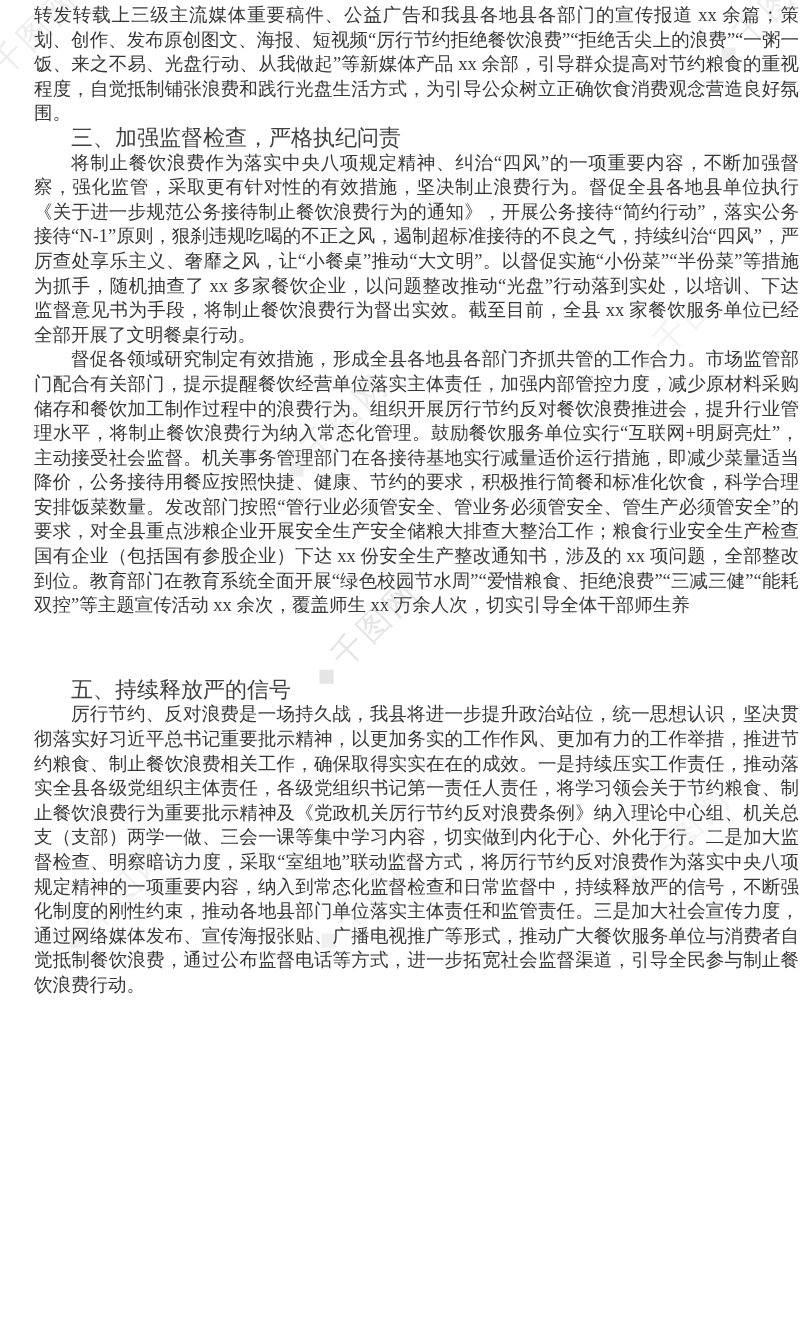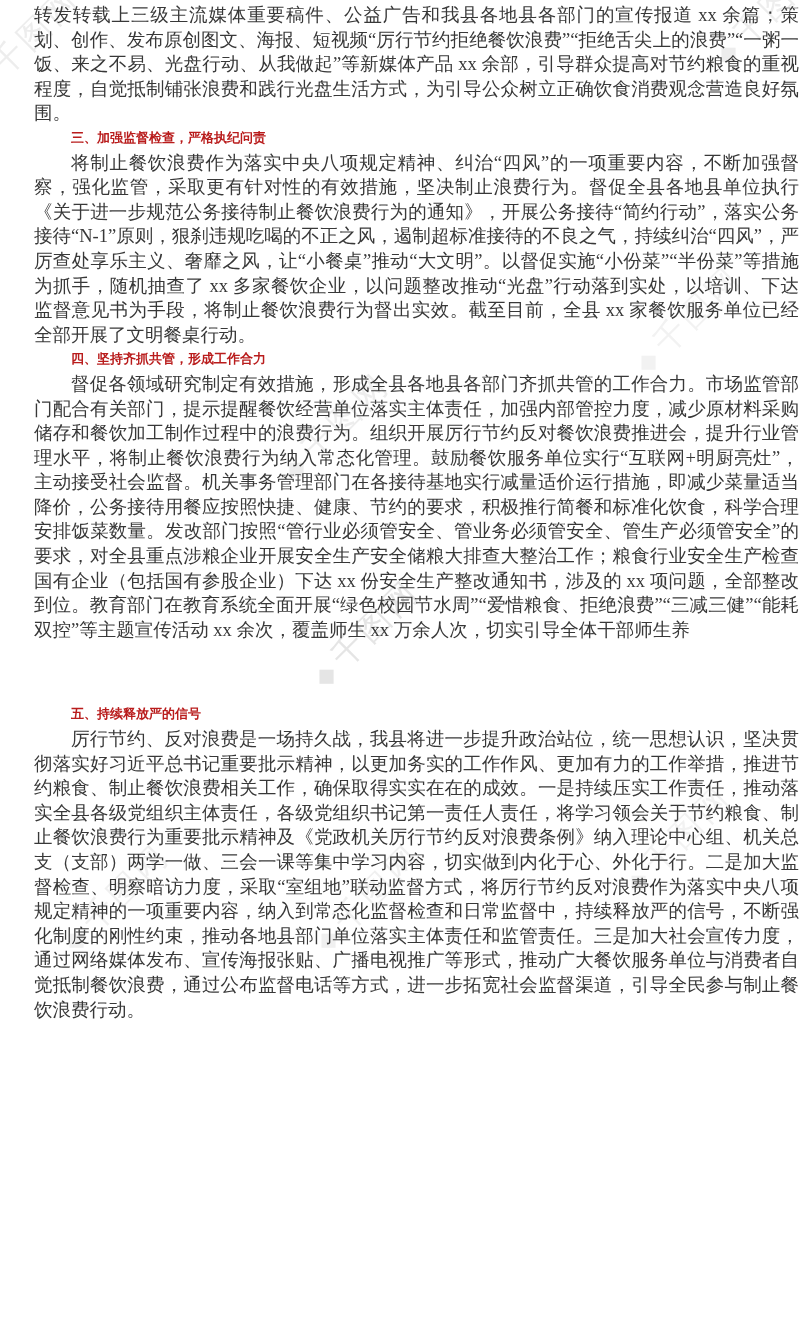--- a/index.html
+++ b/index.html
@@ -43,23 +43,23 @@
     line-height:24.6px;
     text-align:justify;
     text-justify:inter-ideograph;
     margin-left:6px;
   }
   .para{margin:0;text-indent:37px;}
   .para--cont{text-indent:0;}
   .heading{
     margin:0;
     text-indent:37px;
-    font-weight:bold;
-    color:#b91c1c;
-    font-size:13px;
+    font-weight:normal;
+    color:#404040;
+    font-size:22px;
     line-height:24.6px;
   }
   .page-gap{height:60px;}
 </style>
 </head>
 <body>
 
 <div class="page">
 
   <div class="wm-layer">
@@ -94,20 +94,19 @@
     <div class="wm wm-8">
       <span class="wm-logo">◆</span>
       <span>千图网</span>
     </div>
   </div>
 
   <div class="content">
     <p class="para para--cont">转发转载上三级主流媒体重要稿件、公益广告和我县各地县各部门的宣传报道 xx 余篇；策划、创作、发布原创图文、海报、短视频“厉行节约拒绝餐饮浪费”“拒绝舌尖上的浪费”“一粥一饭、来之不易、光盘行动、从我做起”等新媒体产品 xx 余部，引导群众提高对节约粮食的重视程度，自觉抵制铺张浪费和践行光盘生活方式，为引导公众树立正确饮食消费观念营造良好氛围。</p>
     <h3 class="heading">三、加强监督检查，严格执纪问责</h3>
     <p class="para">将制止餐饮浪费作为落实中央八项规定精神、纠治“四风”的一项重要内容，不断加强督察，强化监管，采取更有针对性的有效措施，坚决制止浪费行为。督促全县各地县单位执行《关于进一步规范公务接待制止餐饮浪费行为的通知》，开展公务接待“简约行动”，落实公务接待“N-1”原则，狠刹违规吃喝的不正之风，遏制超标准接待的不良之气，持续纠治“四风”，严厉查处享乐主义、奢靡之风，让“小餐桌”推动“大文明”。以督促实施“小份菜”“半份菜”等措施为抓手，随机抽查了 xx 多家餐饮企业，以问题整改推动“光盘”行动落到实处，以培训、下达监督意见书为手段，将制止餐饮浪费行为督出实效。截至目前，全县 xx 家餐饮服务单位已经全部开展了文明餐桌行动。</p>
-    <h3 class="heading">四、坚持齐抓共管，形成工作合力</h3>
     <p class="para">督促各领域研究制定有效措施，形成全县各地县各部门齐抓共管的工作合力。市场监管部门配合有关部门，提示提醒餐饮经营单位落实主体责任，加强内部管控力度，减少原材料采购储存和餐饮加工制作过程中的浪费行为。组织开展厉行节约反对餐饮浪费推进会，提升行业管理水平，将制止餐饮浪费行为纳入常态化管理。鼓励餐饮服务单位实行“互联网+明厨亮灶”，主动接受社会监督。机关事务管理部门在各接待基地实行减量适价运行措施，即减少菜量适当降价，公务接待用餐应按照快捷、健康、节约的要求，积极推行简餐和标准化饮食，科学合理安排饭菜数量。发改部门按照“管行业必须管安全、管业务必须管安全、管生产必须管安全”的要求，对全县重点涉粮企业开展安全生产安全储粮大排查大整治工作；粮食行业安全生产检查国有企业（包括国有参股企业）下达 xx 份安全生产整改通知书，涉及的 xx 项问题，全部整改到位。教育部门在教育系统全面开展“绿色校园节水周”“爱惜粮食、拒绝浪费”“三减三健”“能耗双控”等主题宣传活动 xx 余次，覆盖师生 xx 万余人次，切实引导全体干部师生养</p>
     <div class="page-gap"></div>
     <h3 class="heading">五、持续释放严的信号</h3>
     <p class="para">厉行节约、反对浪费是一场持久战，我县将进一步提升政治站位，统一思想认识，坚决贯彻落实好习近平总书记重要批示精神，以更加务实的工作作风、更加有力的工作举措，推进节约粮食、制止餐饮浪费相关工作，确保取得实实在在的成效。一是持续压实工作责任，推动落实全县各级党组织主体责任，各级党组织书记第一责任人责任，将学习领会关于节约粮食、制止餐饮浪费行为重要批示精神及《党政机关厉行节约反对浪费条例》纳入理论中心组、机关总支（支部）两学一做、三会一课等集中学习内容，切实做到内化于心、外化于行。二是加大监督检查、明察暗访力度，采取“室组地”联动监督方式，将厉行节约反对浪费作为落实中央八项规定精神的一项重要内容，纳入到常态化监督检查和日常监督中，持续释放严的信号，不断强化制度的刚性约束，推动各地县部门单位落实主体责任和监管责任。三是加大社会宣传力度，通过网络媒体发布、宣传海报张贴、广播电视推广等形式，推动广大餐饮服务单位与消费者自觉抵制餐饮浪费，通过公布监督电话等方式，进一步拓宽社会监督渠道，引导全民参与制止餐饮浪费行动。</p>
   </div>
 
 </div>
 
 </body></html>

